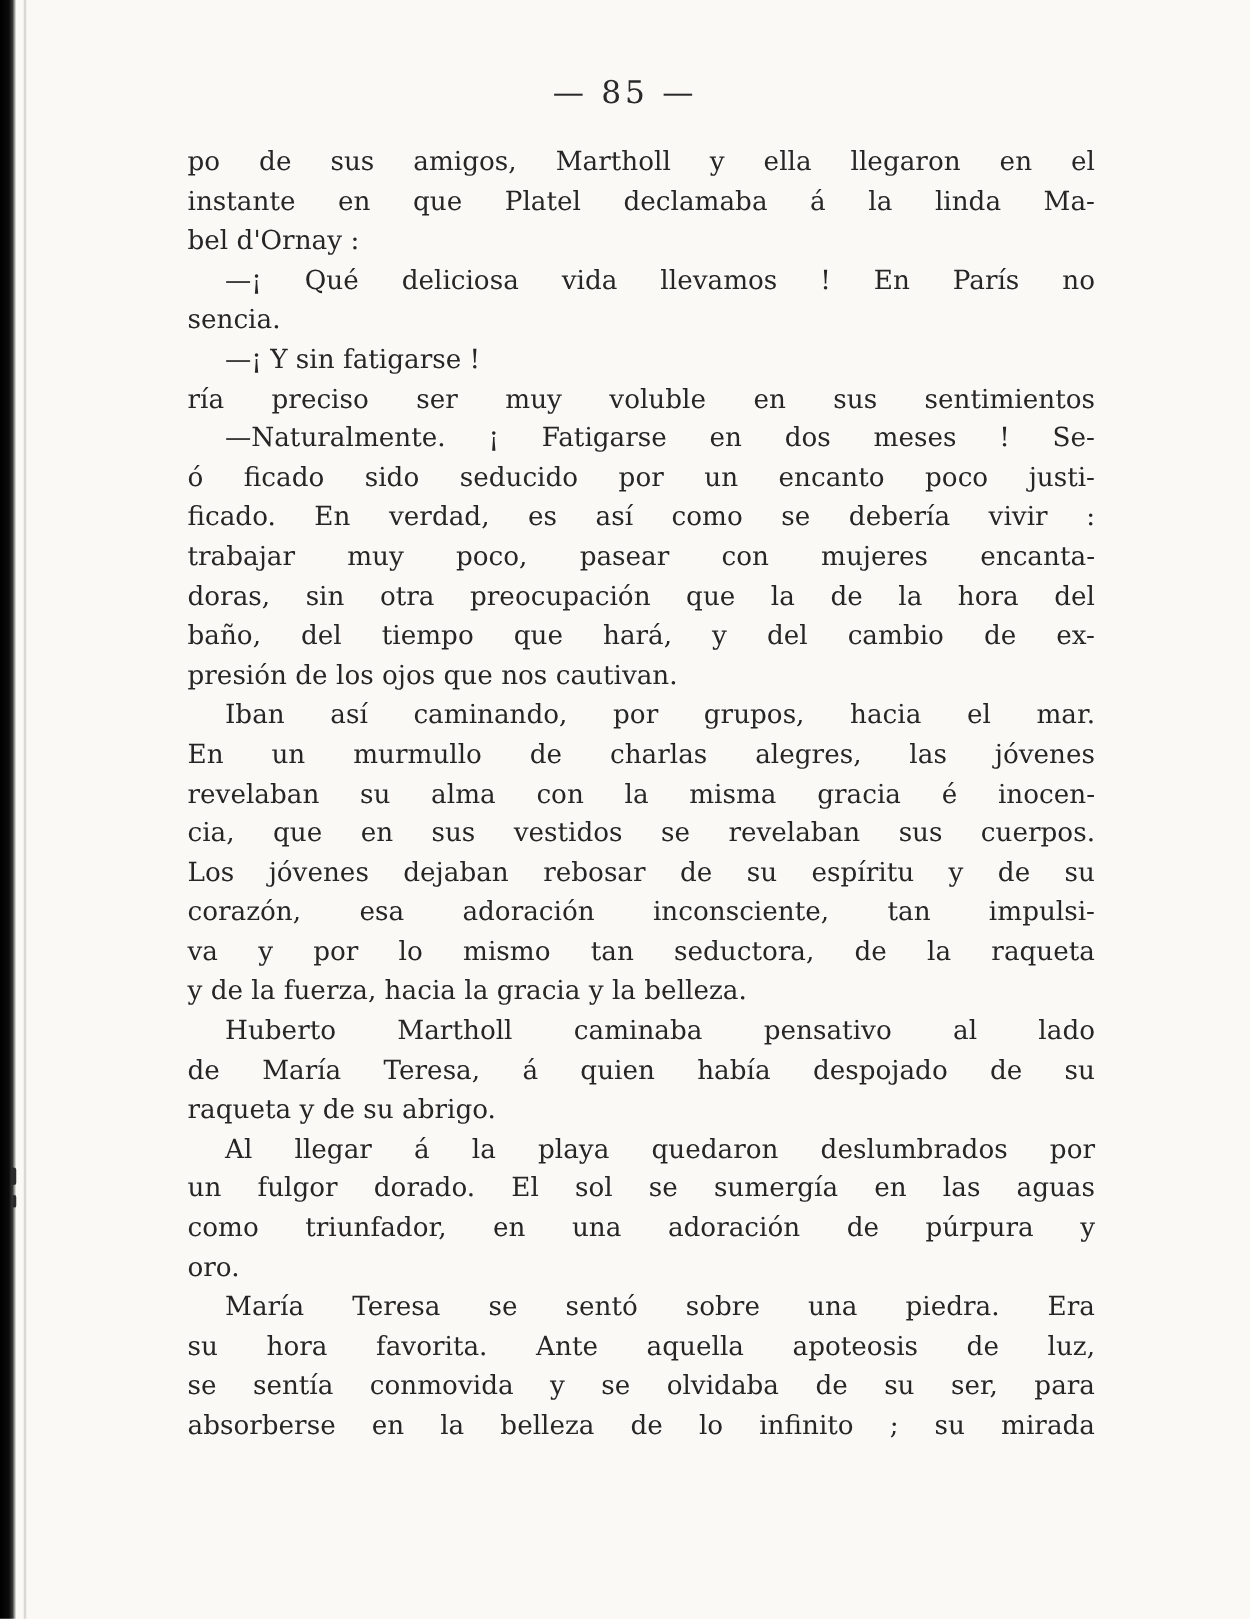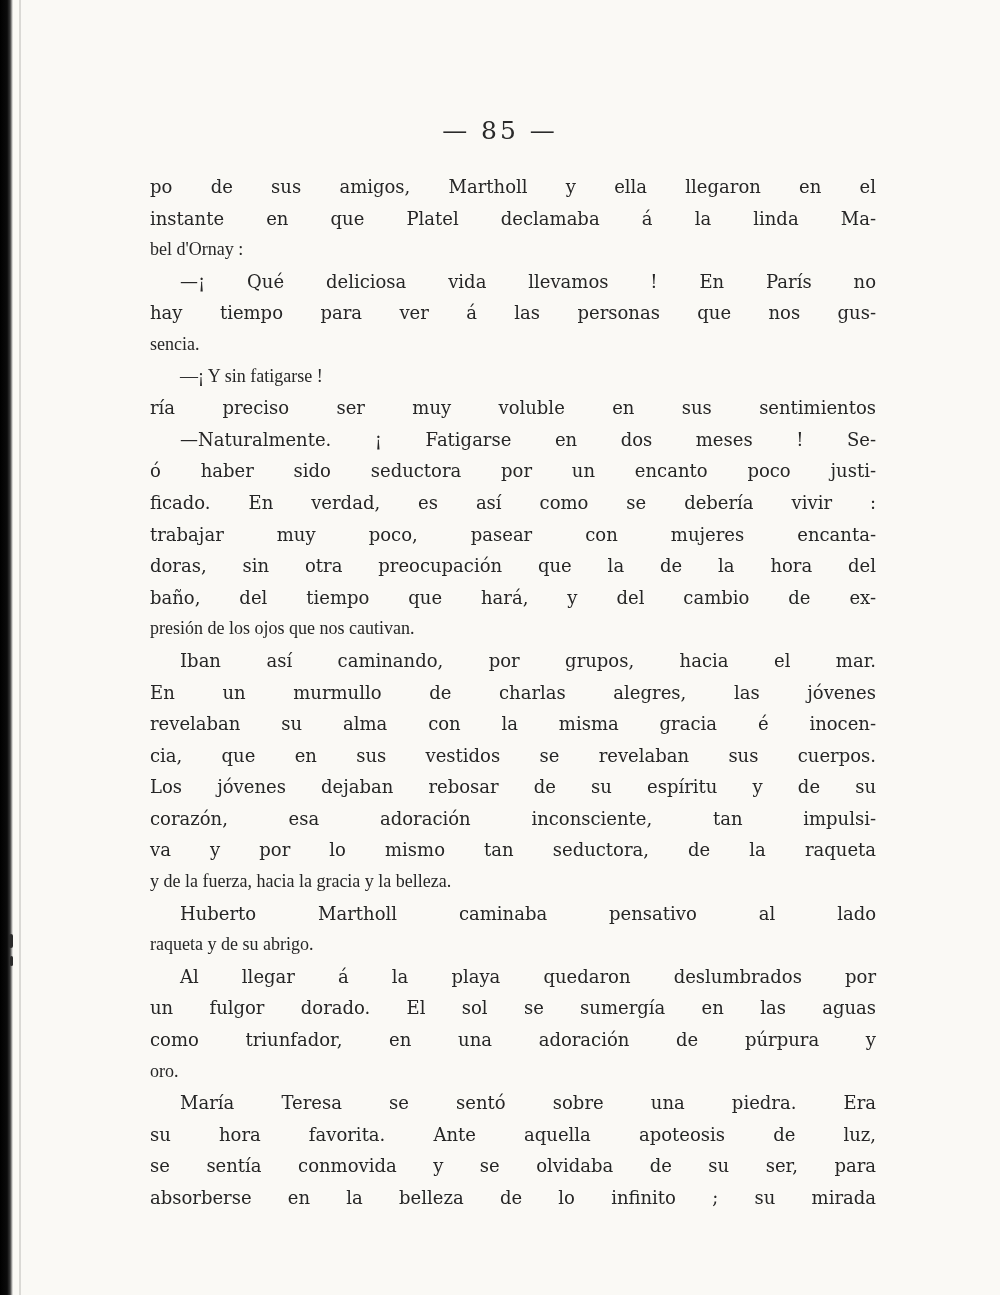--- a/index.html
+++ b/index.html
@@ -21,40 +21,40 @@
     position:absolute; left:19px; top:0; width:2px; height:100%;
     background:rgba(70,70,70,.18);
   }
   .artifact {
     position:absolute; background:#2a2a2a; border-radius:2px;
   }
   .artifact.a1 { left:9px; top:934px; width:4px; height:14px; }
   .artifact.a2 { left:10px; top:956px; width:3px; height:10px; }
 
   .page-number {
-    margin:116px auto 0;
+    margin:59px auto 0;
     text-align:center;
     font-size:25px;
     letter-spacing:3px;
     color:#2a2a2a;
   }
   .text-block {
     margin:26px 0 0 150px;
     width:726px;
-    font-size:18px;
+    font-size:21px;
     line-height:31.6px;
     color:#262626;
   }
   .para { margin:0; }
   .line {
     text-align:justify;
     text-align-last:justify;
     white-space:normal;
   }
-  .line.last { text-align-last:left;font-family:Liberation Serif, serif; }
+  .line.last { text-align-last:left; }
   .line.indent { text-indent:30px; }
 </style>
 </head>
 <body>
 
 <div class="scan-page">
   <div class="binding"></div>
   <div class="binding-line"></div>
   <div class="artifact a1"></div>
   <div class="artifact a2"></div>
@@ -64,52 +64,52 @@
   <div class="text-block">
 
     <div class="para">
       <div class="line">po de sus amigos, Martholl y ella llegaron en el</div>
       <div class="line">instante en que Platel declamaba á la linda Ma-</div>
       <div class="line last">bel d'Ornay :</div>
     </div>
 
     <div class="para">
       <div class="line indent">—¡ Qué deliciosa vida llevamos ! En París no</div>
-      <div class="line">hay tiempo para ver á las personas que nos gus-</div>
       <div class="line last">sencia.</div>
     </div>
 
     <div class="para">
       <div class="line indent last">—¡ Y sin fatigarse !</div>
     </div>
 
     <div class="para">
       <div class="line">ría preciso ser muy voluble en sus sentimientos</div>
       <div class="line indent">—Naturalmente. ¡ Fatigarse en dos meses ! Se-</div>
-      <div class="line">ó haber sido seductora por un encanto poco justi-</div>
+      <div class="line">ó ficado sido seducido por un encanto poco justi-</div>
       <div class="line">ficado. En verdad, es así como se debería vivir :</div>
       <div class="line">trabajar muy poco, pasear con mujeres encanta-</div>
       <div class="line">doras, sin otra preocupación que la de la hora del</div>
       <div class="line">baño, del tiempo que hará, y del cambio de ex-</div>
       <div class="line last">presión de los ojos que nos cautivan.</div>
     </div>
 
     <div class="para">
       <div class="line indent">Iban así caminando, por grupos, hacia el mar.</div>
       <div class="line">En un murmullo de charlas alegres, las jóvenes</div>
       <div class="line">revelaban su alma con la misma gracia é inocen-</div>
       <div class="line">cia, que en sus vestidos se revelaban sus cuerpos.</div>
       <div class="line">Los jóvenes dejaban rebosar de su espíritu y de su</div>
       <div class="line">corazón, esa adoración inconsciente, tan impulsi-</div>
       <div class="line">va y por lo mismo tan seductora, de la raqueta</div>
       <div class="line last">y de la fuerza, hacia la gracia y la belleza.</div>
     </div>
 
     <div class="para">
       <div class="line indent">Huberto Martholl caminaba pensativo al lado</div>
+      <div class="line">de María Teresa, á quien había despojado de su</div>
       <div class="line last">raqueta y de su abrigo.</div>
     </div>
 
     <div class="para">
       <div class="line indent">Al llegar á la playa quedaron deslumbrados por</div>
       <div class="line">un fulgor dorado. El sol se sumergía en las aguas</div>
       <div class="line">como triunfador, en una adoración de púrpura y</div>
       <div class="line last">oro.</div>
     </div>
 

